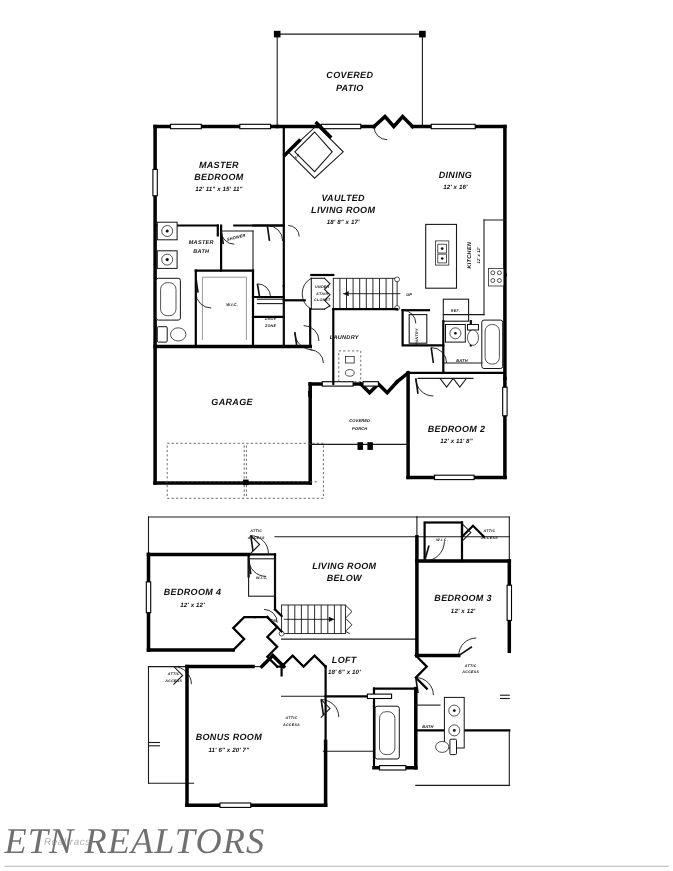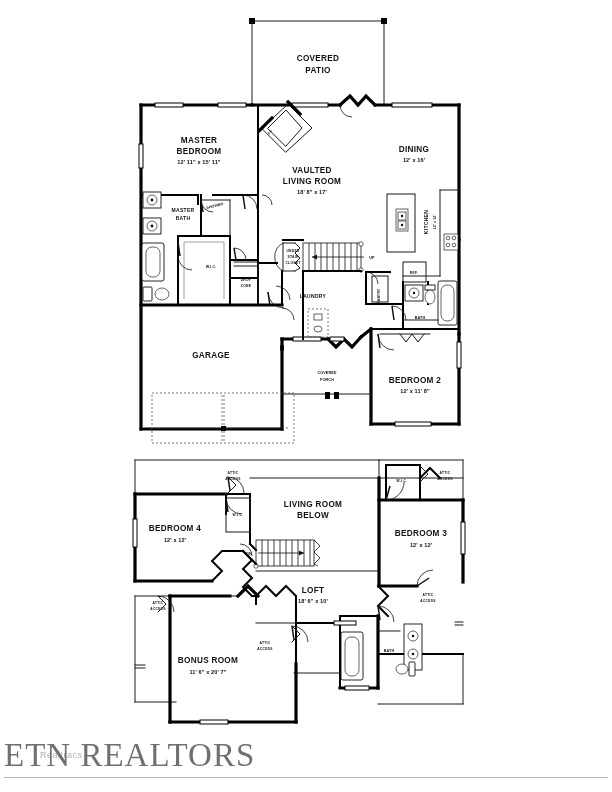--- a/index.html
+++ b/index.html
@@ -10,23 +10,24 @@
   }
   body {
     width: 612px;
     height: 792px;
     position: relative;
     font-family: "Liberation Sans", sans-serif;
     overflow: hidden;
   }
   #plan-root {
     position: absolute;
-    left: 0; top: 4px;
+    left: 0; top: 14px;
     width: 612px;
     height: 680px;
+    font-style: italic;
   }
   svg.floorplan {
     position: absolute;
     left: 0; top: 0;
     width: 612px;
     height: 792px;
   }
   .wall-ext   { stroke: #000; stroke-width: 3.2; fill: none; stroke-linecap: square; }
   .wall-int   { stroke: #000; stroke-width: 2.0; fill: none; stroke-linecap: square; }
   .wall-thin  { stroke: #1a1a1a; stroke-width: 1.0; fill: none; stroke-linecap: square; }

